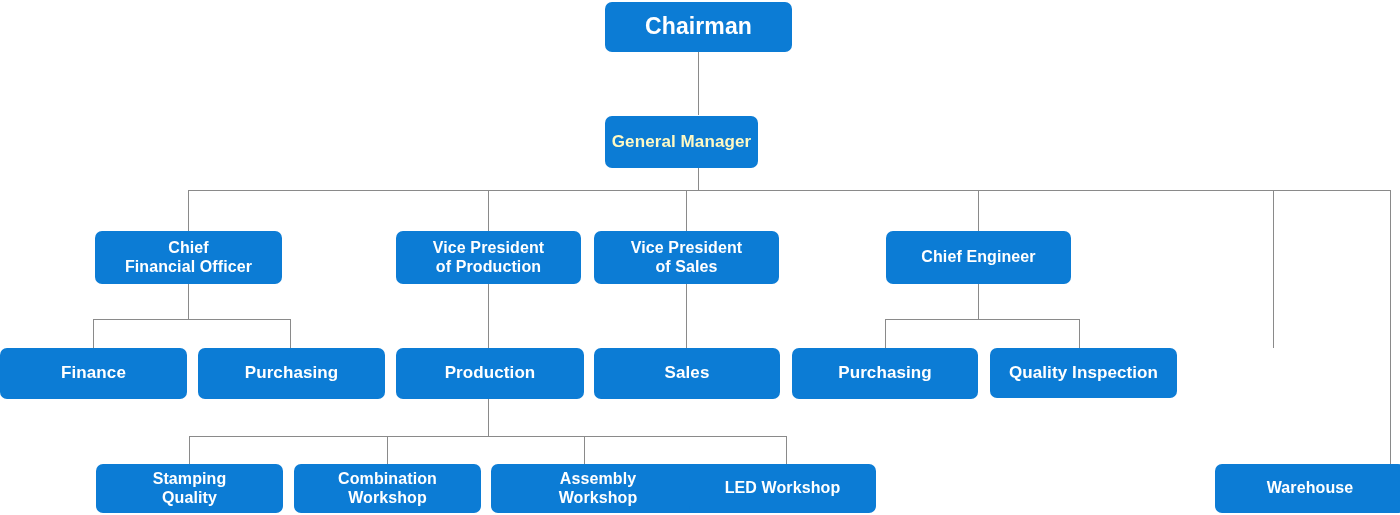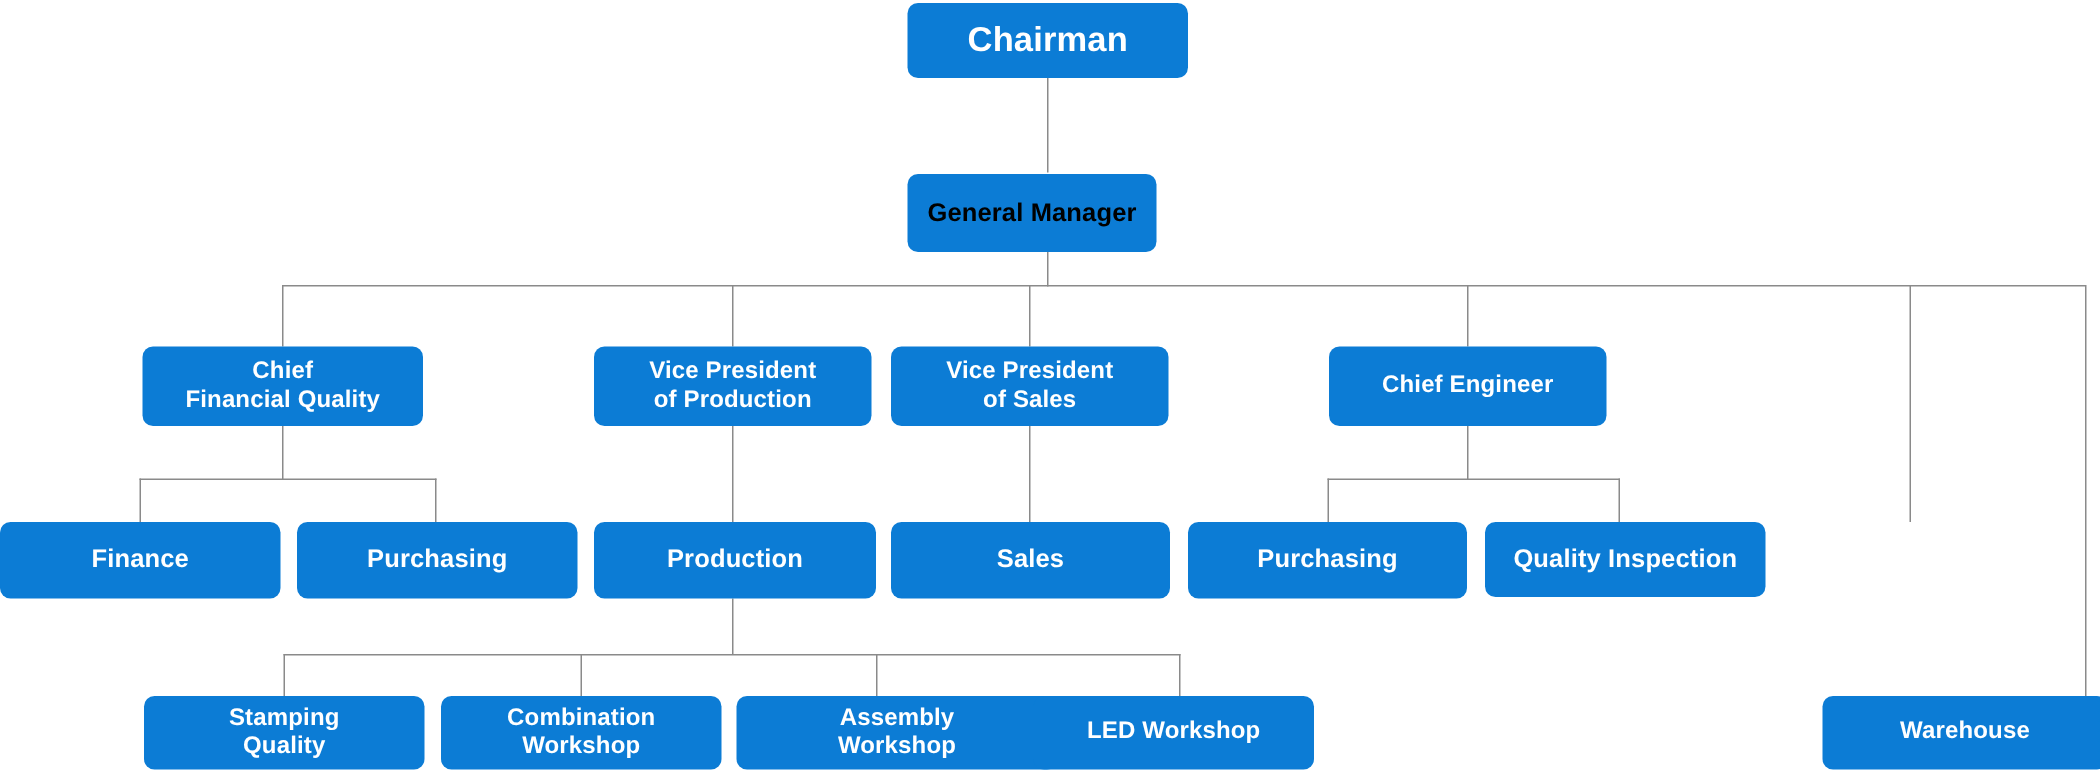--- a/index.html
+++ b/index.html
@@ -91,27 +91,27 @@
   <div class="connector h" style="left: 189px; top: 436px; width: 598px; background: rgb(138, 138, 138);"></div>
   <div class="connector v" style="left: 189px; top: 436px; height: 28px; background: rgb(138, 138, 138);"></div>
   <div class="connector v" style="left: 387px; top: 436px; height: 28px; background: rgb(138, 138, 138);"></div>
   <div class="connector v" style="left: 584px; top: 436px; height: 28px; background: rgb(138, 138, 138);"></div>
   <div class="connector v" style="left: 786px; top: 436px; height: 28px; background: rgb(138, 138, 138);"></div>
 
   <div class="node lvl-chairman" style="left: 605px; top: 2px; width: 187px; height: 50px; background: rgb(12, 124, 213); color: rgb(255, 255, 255);">
     <span class="label">Chairman</span>
   </div>
 
-  <div class="node lvl-gm" style="left: 605px; top: 116px; width: 166px; height: 52px; background: rgb(12, 124, 213); color: #000000;">
+  <div class="node lvl-gm" style="left: 605px; top: 116px; width: 153px; height: 52px; background: rgb(12, 124, 213); color: #fef9c3;">
     <span class="label">General Manager</span>
   </div>
 
   <div class="node lvl-exec" style="left: 95px; top: 231px; width: 187px; height: 53px; background: rgb(12, 124, 213); color: rgb(255, 255, 255);">
     <span class="label">Chief
-Financial Quality</span>
+Financial Officer</span>
   </div>
 
   <div class="node lvl-exec" style="left: 396px; top: 231px; width: 185px; height: 53px; background: rgb(12, 124, 213); color: rgb(255, 255, 255);">
     <span class="label">Vice President
 of Production</span>
   </div>
 
   <div class="node lvl-exec" style="left: 594px; top: 231px; width: 185px; height: 53px; background: rgb(12, 124, 213); color: rgb(255, 255, 255);">
     <span class="label">Vice President
 of Sales</span>

